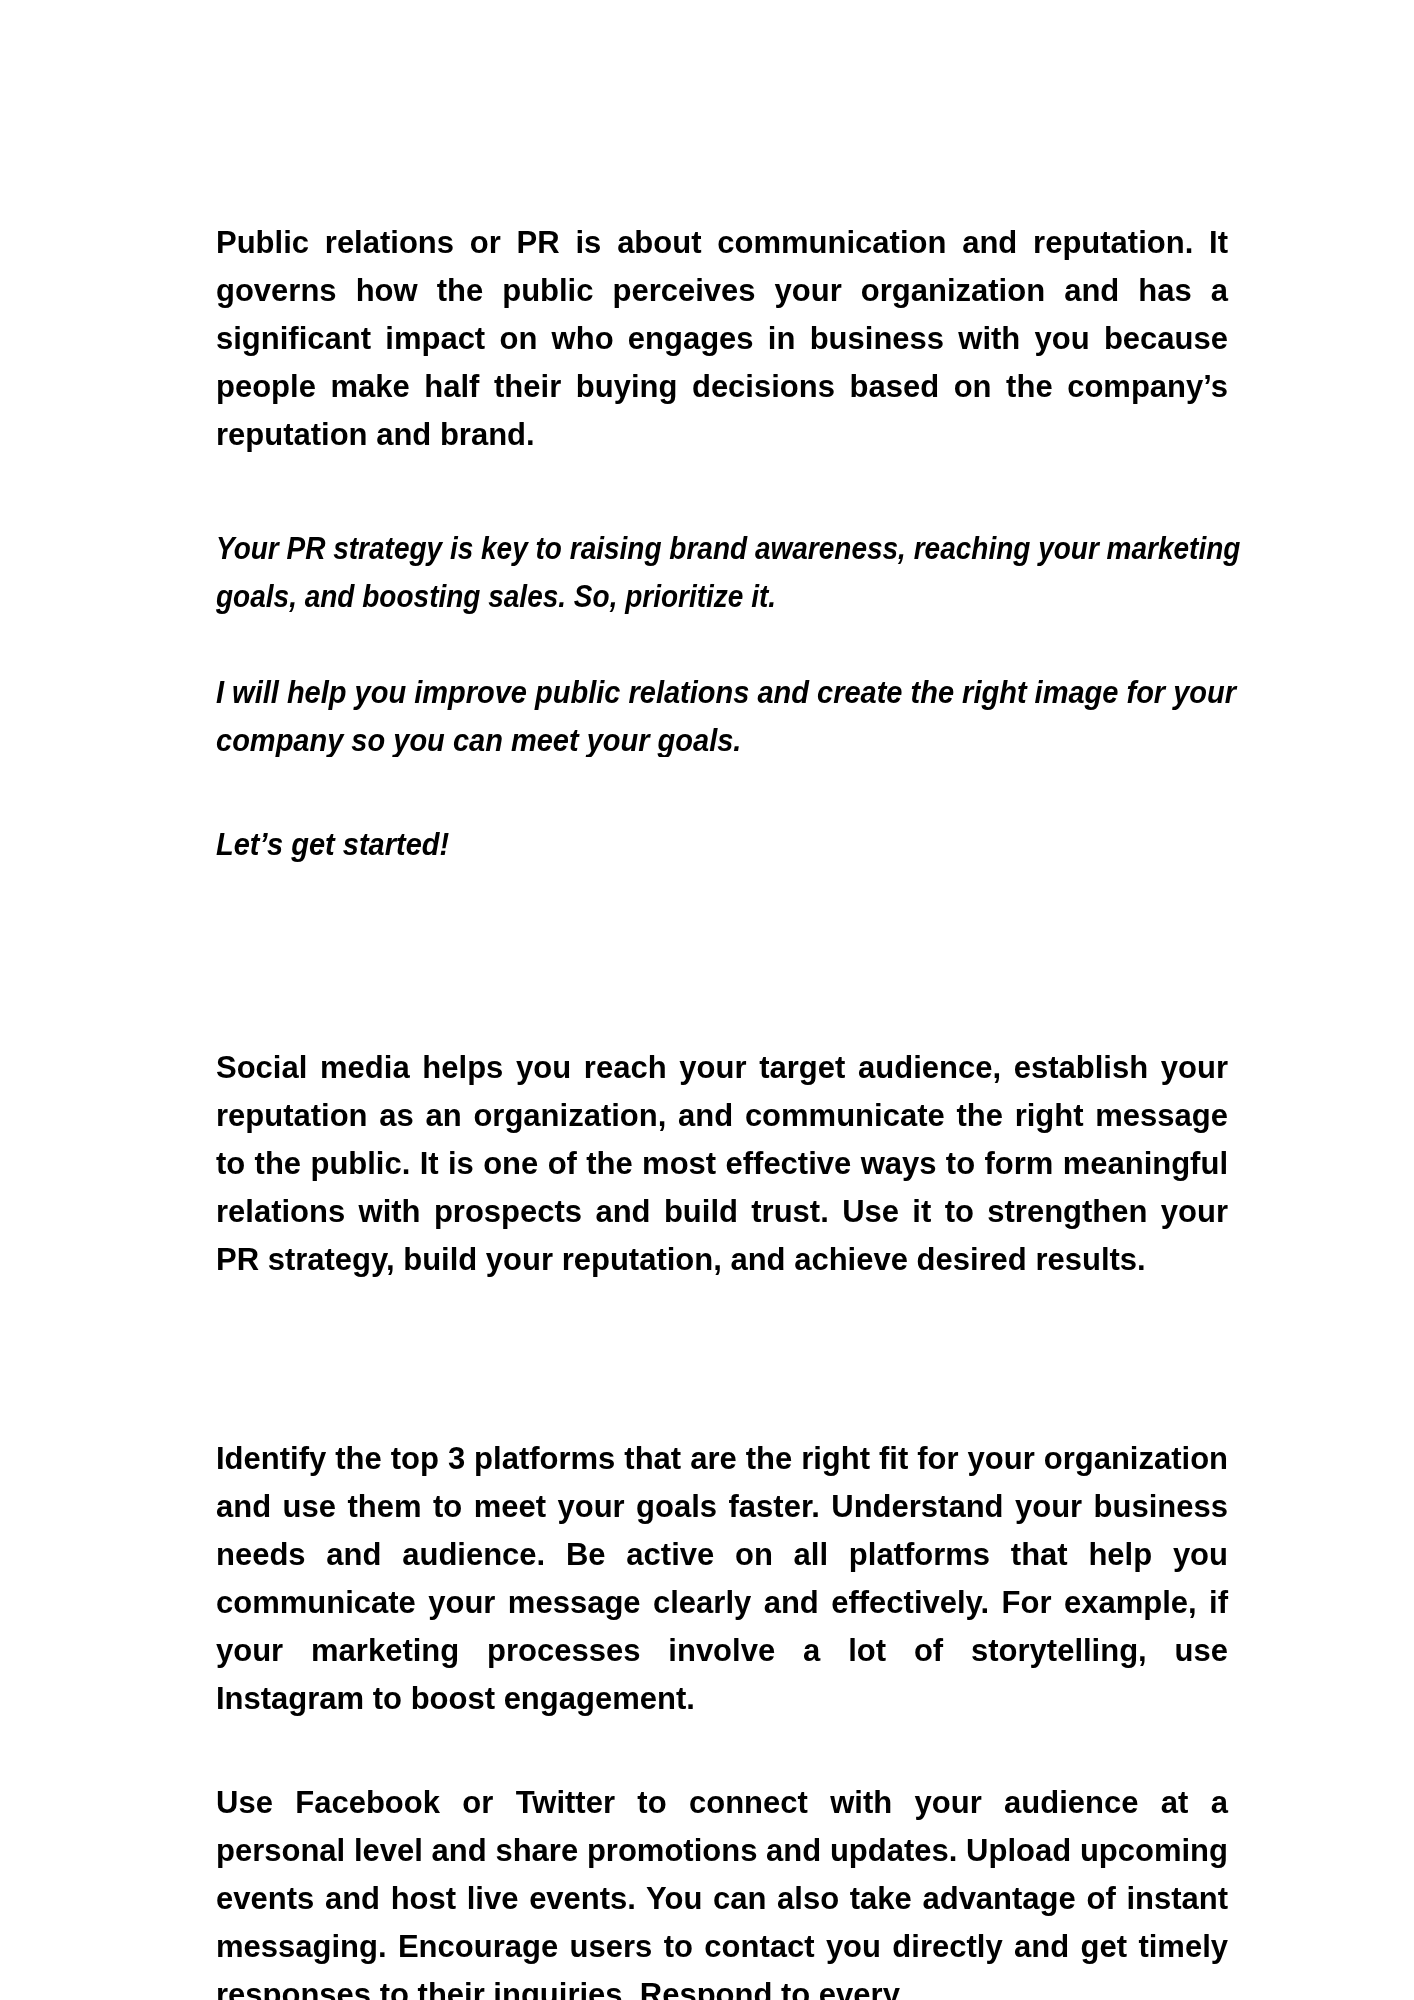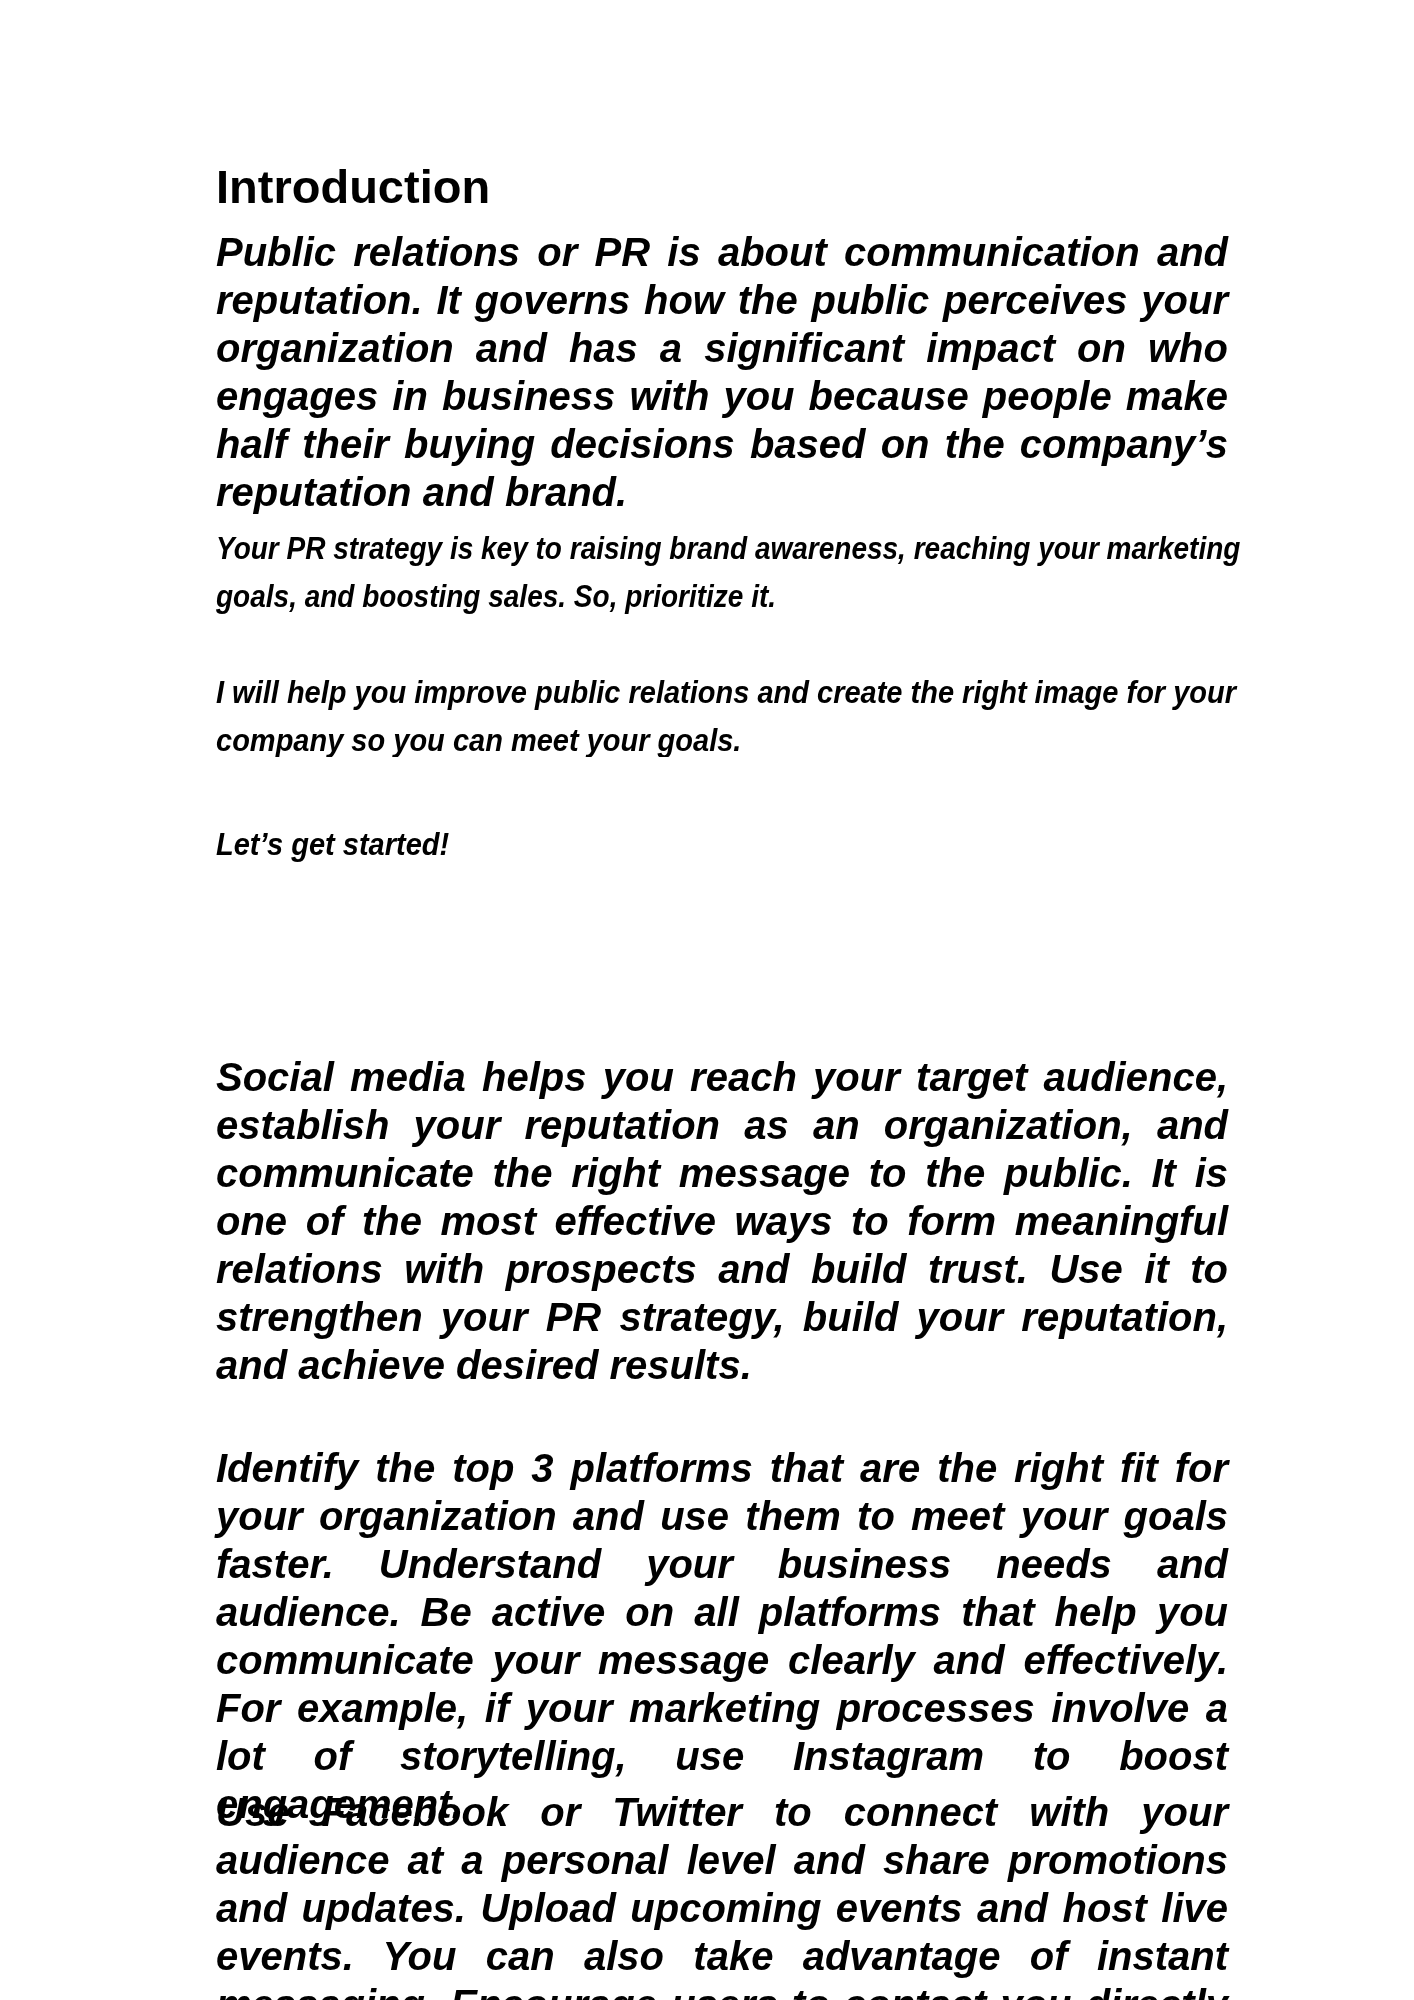--- a/index.html
+++ b/index.html
@@ -31,23 +31,22 @@
     white-space: nowrap;
   }
   .h2 {
     font-size: 47px;
     font-weight: bold;
     line-height: 56px;
     letter-spacing: 0.5px;
     white-space: nowrap;
   }
   .p-just {
-    font-size: 40px;
+    font-size: 31px;
     font-weight: bold;
-    font-style: italic;
     line-height: 48px;
     text-align: justify;
     text-justify: inter-word;
     padding-right: 33px;
   }
   
   .p-large {
     font-size: 28px;
     font-weight: bold;
     font-style: italic;
@@ -73,21 +72,20 @@
   .pos-h2   { top: 953px; }
   .pos-p4   { top: 1013px; }
   .pos-p5   { top: 1404px; }
   .pos-p6   { top: 1748px; }
 </style>
 </head>
 <body>
 
 <div class="page">
 
-  <h1 class="block h1 pos-h1">Introduction</h1>
 
   <p class="block p-just pos-p1">Public relations or PR is about communication and reputation. It governs how the public perceives your organization and has a significant impact on who engages in business with you because people make half their buying decisions based on the company’s reputation and brand.</p>
 
   <p class="block p-large pos-p2">Your PR strategy is key to raising brand awareness, reaching your marketing goals, and boosting sales. So, prioritize it.</p>
 
   <p class="block p-med pos-p3">I will help you improve public relations and create the right image for your company so you can meet your goals.</p>
 
   <p class="block p-med pos-lets">Let’s get started!</p>
 
 

